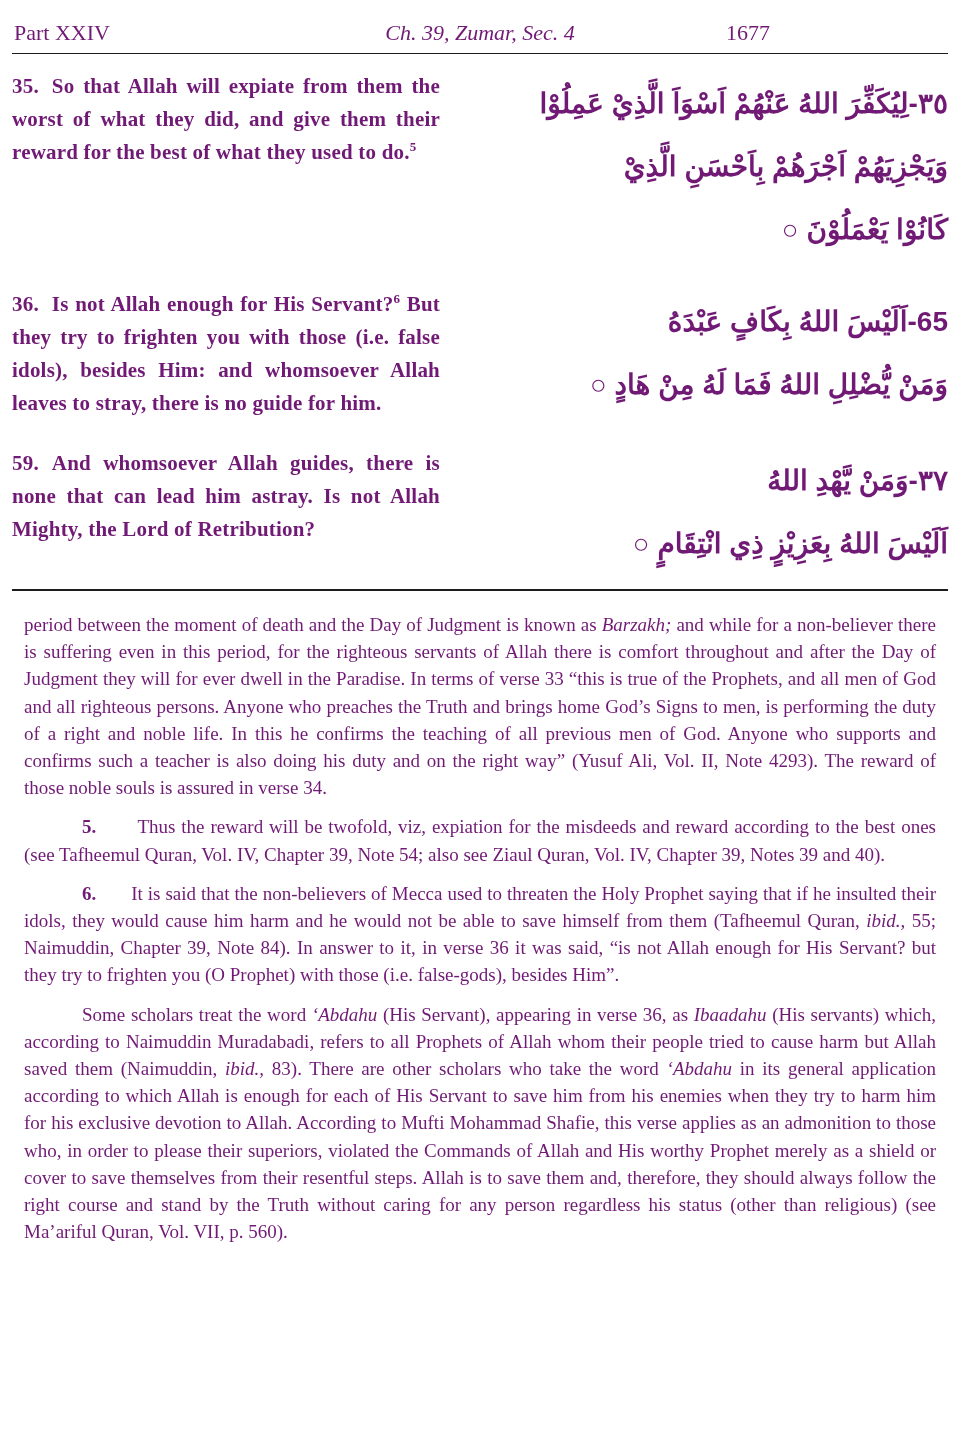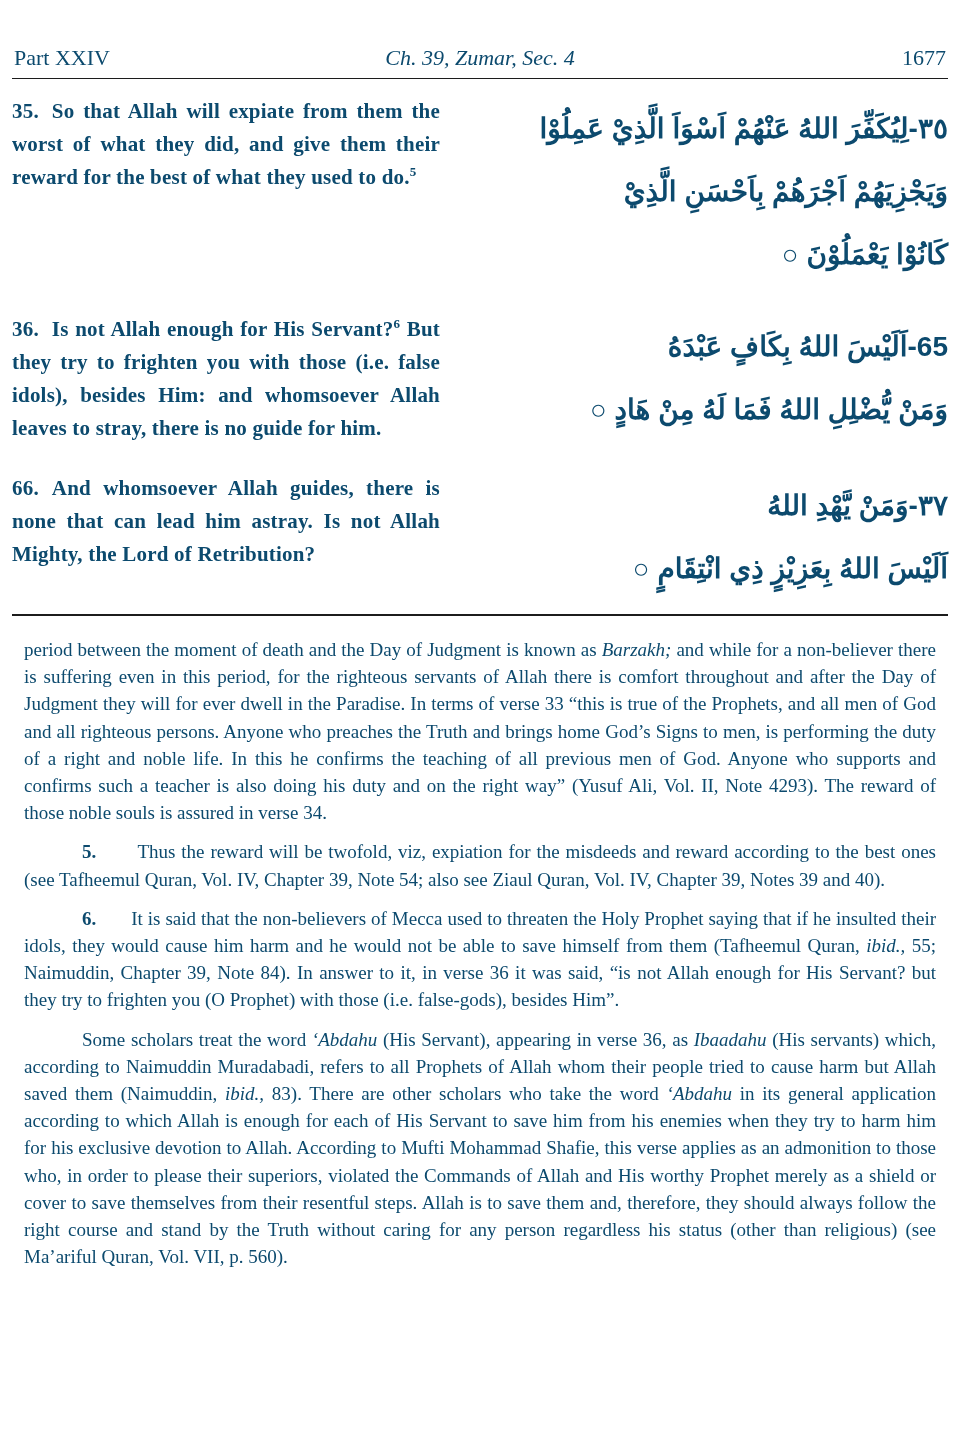--- a/index.html
+++ b/index.html
@@ -5,36 +5,36 @@
   html, body {
     margin: 0;
     padding: 0;
     background: #ffffff;
   }
   .page {
     position: relative;
     width: 960px;
     height: 1331px;
     box-sizing: border-box;
-    padding: 8px 12px 0 12px;
+    padding: 16px 12px 0 12px;
     background: #ffffff;
-    color: #0c4a6e;
+    color: #701a75;
     font-family: "Liberation Serif", serif;
     overflow: hidden;
   }
   
   .header {
     display: flex;
     align-items: baseline;
     font-size: 22px;
     padding: 4px 2px 7px 2px;
   }
   .header .left  { width: 220px; text-align: left; }
-  .header .mid   { flex: 1; text-align: center; font-style: italic; margin-top: 33px; }
-  .header .right { width: 220px; text-align: right; }
+  .header .mid   { flex: 1; text-align: center; font-style: italic; }
+  .header .right { width: 220px; text-align: left; }
   .rule {
     border: none;
     border-top: 2px solid #1c1c1c;
     margin: 0;
   }
   .rule.thin { border-top-width: 1.5px; }
   
   .verses {
     padding-top: 16px;
   }
@@ -106,21 +106,21 @@
 
     <div class="verse-row">
       <p class="verse-en"><span class="vnum">36.</span><span><span>Is not Allah enough for His Servant?</span><sup>6</sup><span> But they try to frighten you with those (i.e. false idols), besides Him: and whomsoever Allah leaves to stray, there is no guide for him.</span></span></p>
       <div class="verse-ar">
         <div class="ar-line">65-اَلَيْسَ اللهُ بِكَافٍ عَبْدَهُ</div>
         <div class="ar-line">وَمَنْ يُّضْلِلِ اللهُ فَمَا لَهُ مِنْ هَادٍ ○</div>
       </div>
     </div>
 
     <div class="verse-row">
-      <p class="verse-en"><span class="vnum">66.</span><span><span>And whomsoever Allah guides, there is none that can lead him astray. Is not Allah Mighty, the Lord of Retribution?</span></span></p>
+      <p class="verse-en"><span class="vnum">59.</span><span><span>And whomsoever Allah guides, there is none that can lead him astray. Is not Allah Mighty, the Lord of Retribution?</span></span></p>
       <div class="verse-ar">
         <div class="ar-line">٣٧-وَمَنْ يَّهْدِ اللهُ</div>
         <div class="ar-line">اَلَيْسَ اللهُ بِعَزِيْزٍ ذِي انْتِقَامٍ ○</div>
       </div>
     </div>
 
   </div>
 
   <hr class="rule fn-divider">
   <div class="footnotes">

